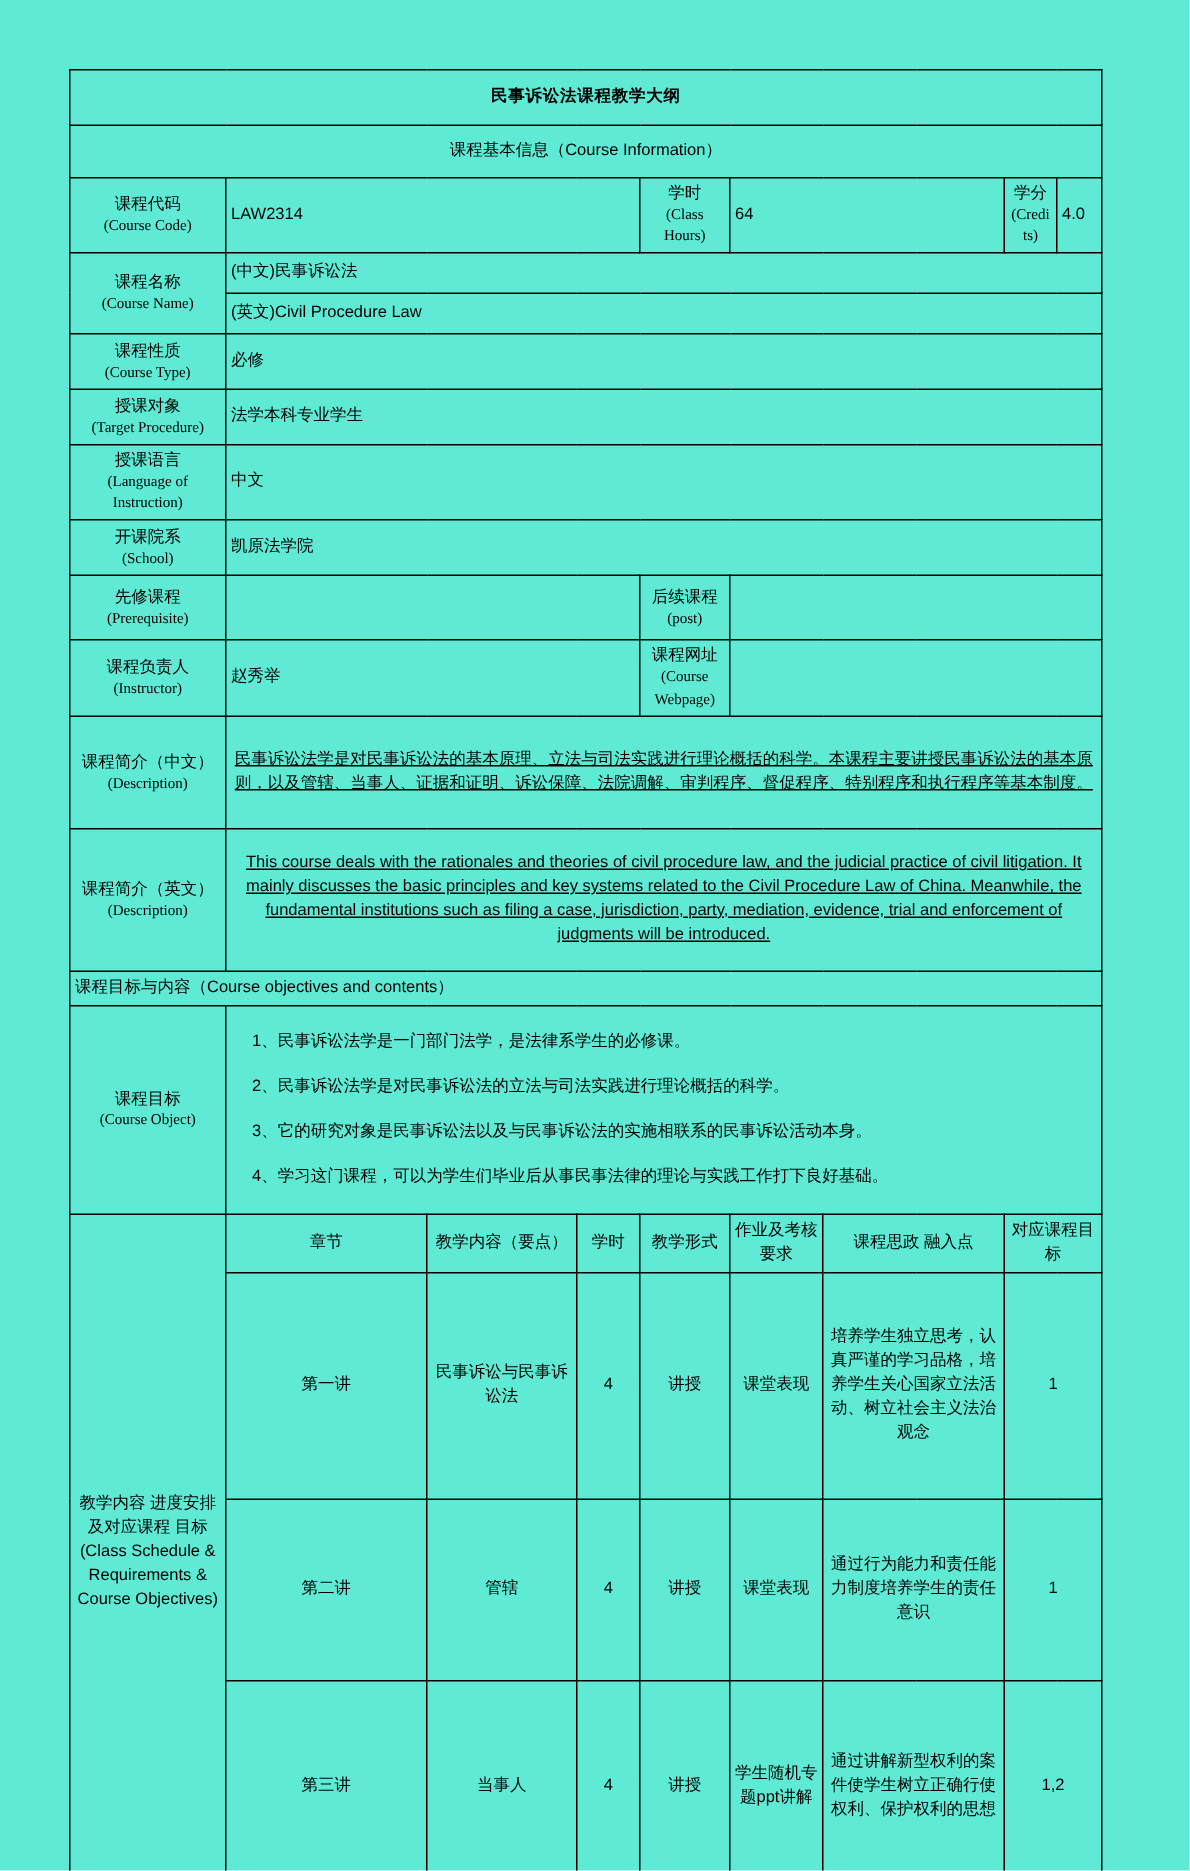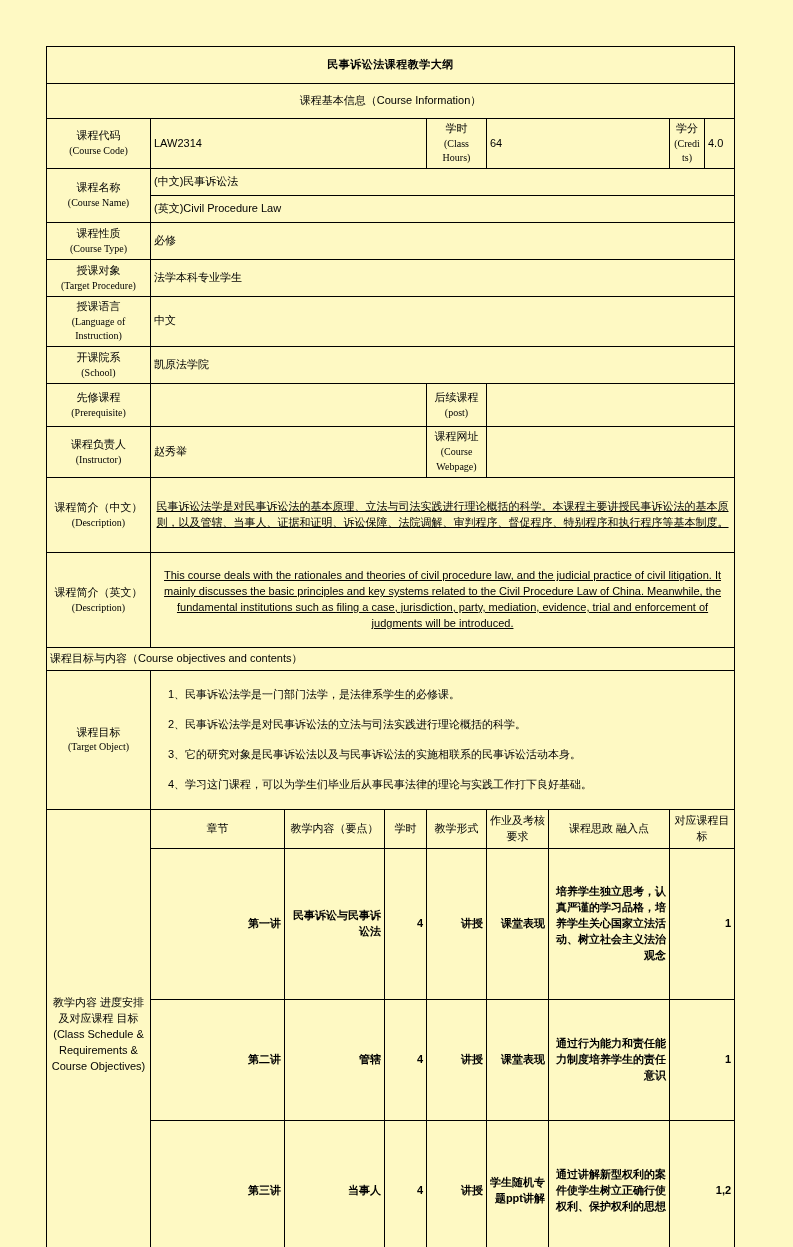--- a/index.html
+++ b/index.html
@@ -11,21 +11,21 @@
     width: 793px;
     height: 1247px;
     font-family: "Liberation Sans", "DejaVu Sans", sans-serif;
     color: #000000;
     overflow: hidden;
   }
   .page {
     position: relative;
     width: 793px;
     height: 1247px;
-    background: #fef9c3;
+    background: #5eead4;
     box-sizing: border-box;
   }
   .syllabus {
     position: absolute;
     left: 46px;
     top: 46px;
     width: 688px;
     border-collapse: collapse;
     table-layout: fixed;
   }
@@ -84,24 +84,23 @@
   .obj-list { text-align: left; font-size: 11px; line-height: 1.85; padding: 3px 4px; }
   .obj-list div { margin: 14px; }
   
   .sched-head td {
     text-align: center;
     font-size: 11px;
     height: 34px;
     vertical-align: middle;
   }
   .sched td {
-    text-align: right;
+    text-align: center;
     font-size: 11px;
     vertical-align: middle;
-    font-weight: bold;
   }
   .ideo {
     font-size: 10.5px;
     line-height: 1.3;
     text-align: center;
   }
   .smallwrap { font-size: 10.5px; line-height: 1.3; }
   .tall-lbl {
     text-align: center;
     vertical-align: middle;
@@ -238,21 +237,21 @@
       <td class="para" colspan="9" style="height:90px">This course deals with the rationales and theories of civil procedure law, and the judicial practice of civil litigation. It mainly discusses the basic principles and key systems related to the Civil Procedure Law of China. Meanwhile, the fundamental institutions such as filing a case, jurisdiction, party, mediation, evidence, trial and enforcement of judgments will be introduced.</td>
     </tr>
 
     <tr>
       <td class="subsection-title" colspan="10">课程目标与内容（Course objectives and contents）</td>
     </tr>
 
     <tr>
       <td class="lbl">
         <span class="cn">课程目标</span>
-        <span class="en">(Target Object)</span>
+        <span class="en">(Course Object)</span>
       </td>
       <td class="obj-list" colspan="9" style="height:84px">
         <div>1、民事诉讼法学是一门部门法学，是法律系学生的必修课。</div>
         <div>2、民事诉讼法学是对民事诉讼法的立法与司法实践进行理论概括的科学。</div>
         <div>3、它的研究对象是民事诉讼法以及与民事诉讼法的实施相联系的民事诉讼活动本身。</div>
         <div>4、学习这门课程，可以为学生们毕业后从事民事法律的理论与实践工作打下良好基础。</div>
       </td>
     </tr>
 
     <tr class="sched-head">

